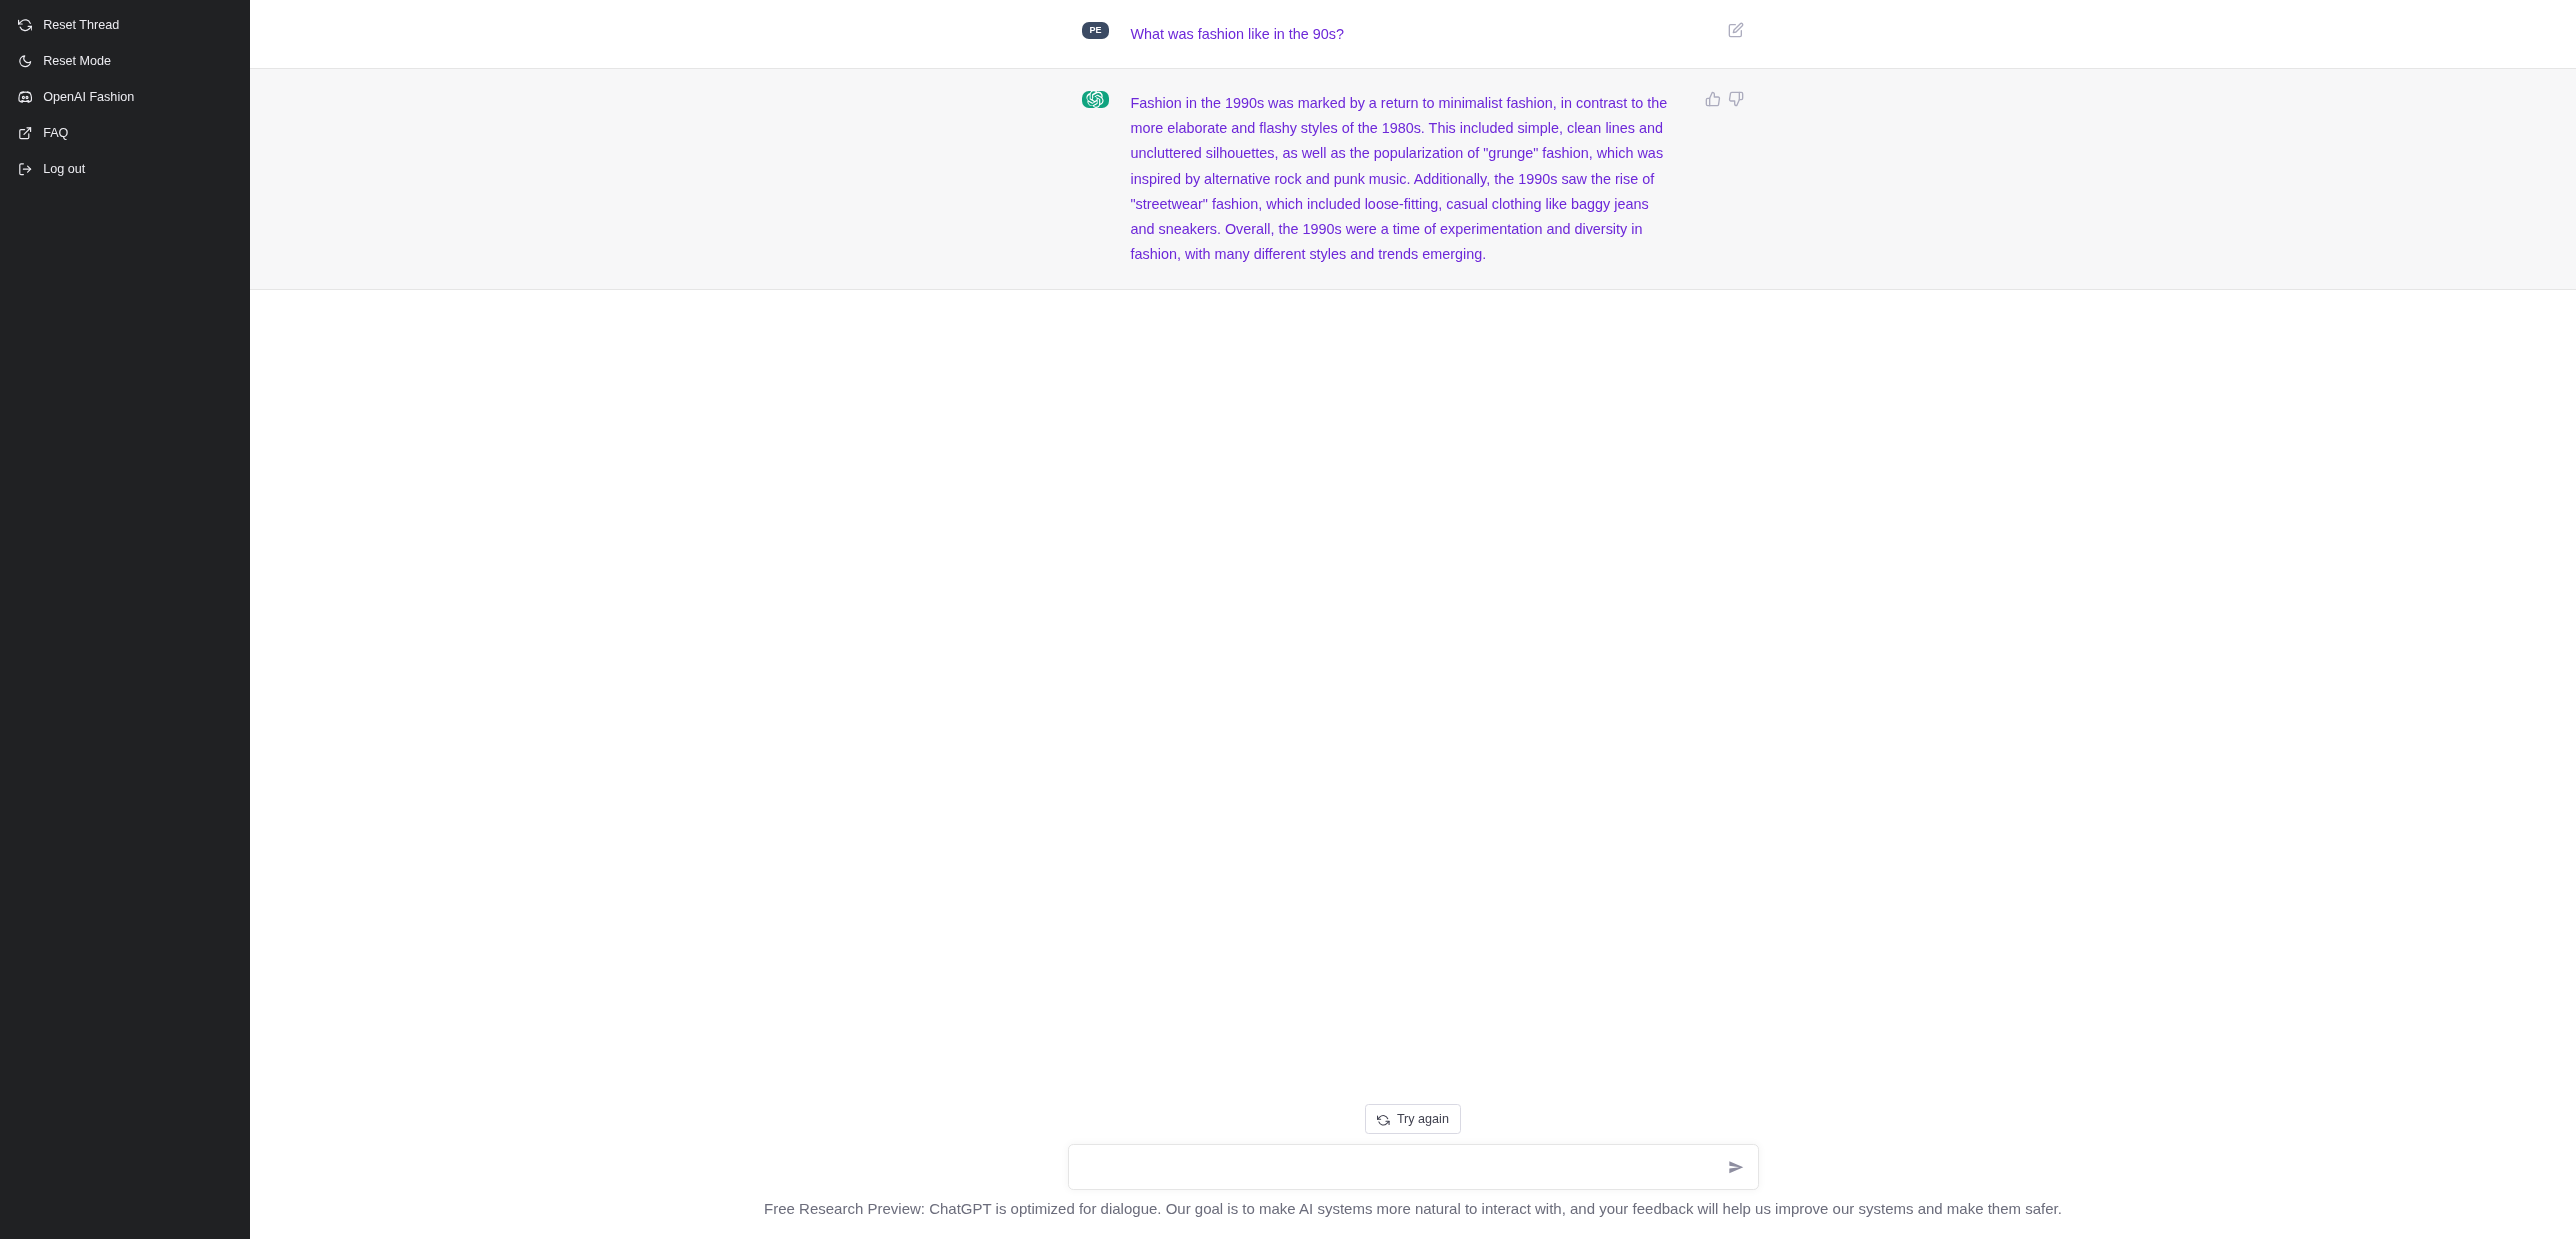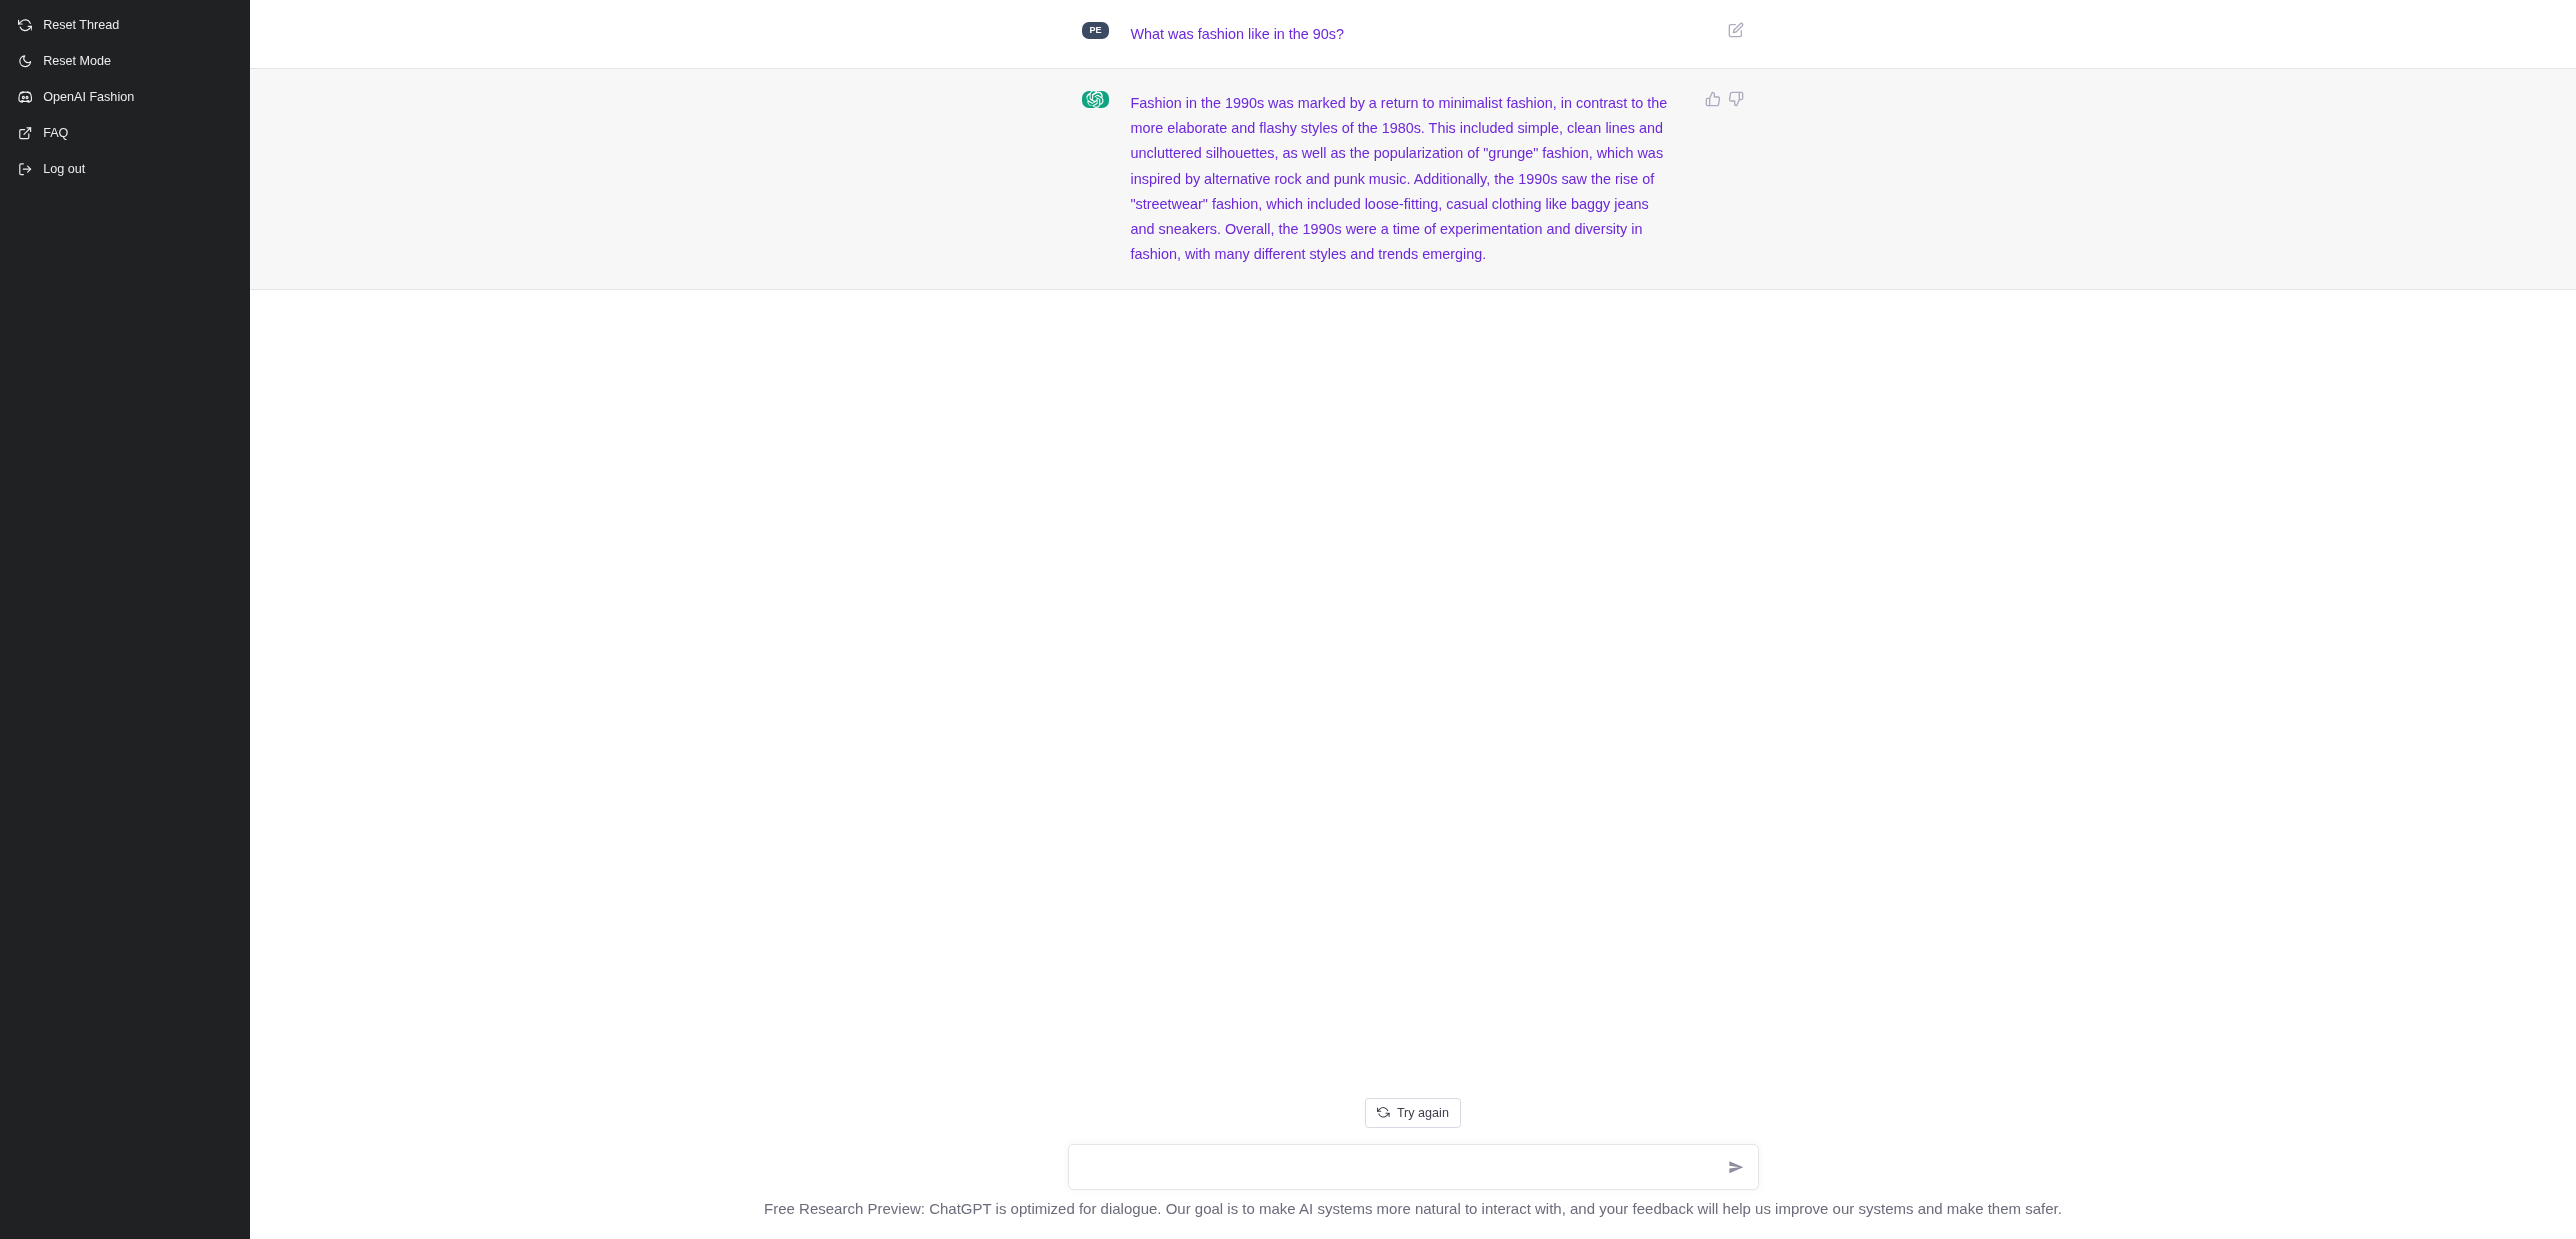--- a/index.html
+++ b/index.html
@@ -95,24 +95,24 @@
     align-items:center;
   }
   .try-again-btn {
     border:0.9px solid #d9d9e3;
     background:#fff;
     color:#40414f;
     border-radius:3.6px;
     padding:7.2px 10.8px;
     font-size:12.6px;
     display:flex;
-    align-items:flex-start;
+    align-items:flex-end;
     gap:7.2px;
     cursor:pointer;
-    margin-bottom:16px;
+    margin-bottom:10px;
   }
   .try-again-btn svg{ width:12.6px;height:12.6px;stroke:#40414f;stroke-width:2;fill:none;stroke-linecap:round;stroke-linejoin:round;}
   .input-wrap {
     width:100%;
     max-width:691px;
     position:relative;
     border:0.9px solid #e5e5e5;
     border-radius:5.4px;
     box-shadow:0 0 9px rgba(0,0,0,0.05);
     background:#fff;

